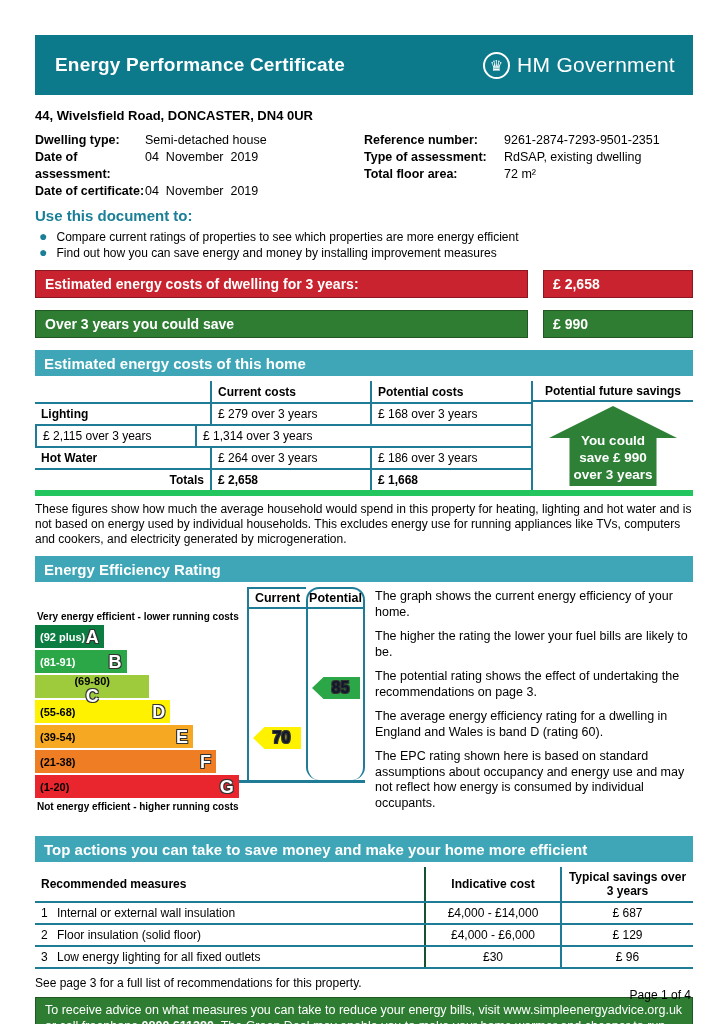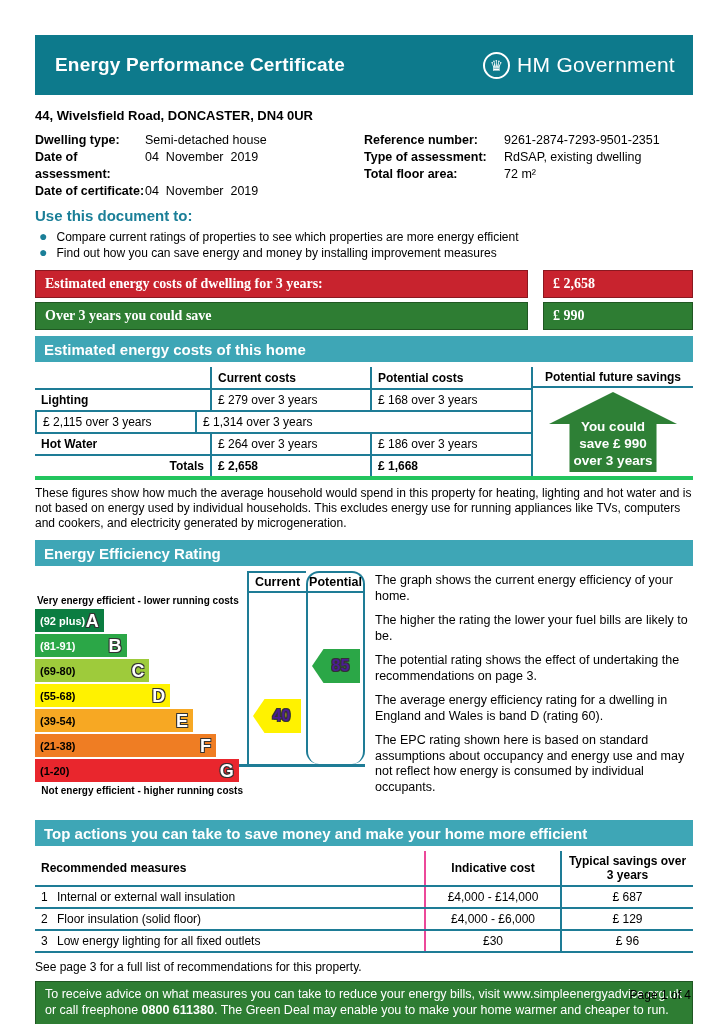--- a/index.html
+++ b/index.html
@@ -33,35 +33,35 @@
   .detail-row .lbl { font-weight:bold; width:110px; flex:0 0 110px; }
   .details .col.right .lbl { width:140px; flex:0 0 140px; }
   .detail-row .val { white-space:pre-wrap; }
 
   .use-doc { font-size:15px; font-weight:bold; color:#1b7f98; margin:2px 0 5px; }
   .bullets { list-style:none; margin-bottom:9px; }
   .bullets li { display:flex; align-items:flex-start; font-size:12px; line-height:16px; }
   .bullet-dot { color:#1b7f98; font-size:14px; margin:0 9px 0 4px; line-height:15px; }
 
   
-  .cost-banner { display:flex; gap:15px; margin-bottom:4px;font-family:Liberation Serif, serif; }
+  .cost-banner { display:flex; gap:15px; margin-bottom:12px; }
   .cost-banner .bl, .cost-banner .bv {
     color:#fff; font-weight:bold; font-size:14px; height:28px;
     display:flex; align-items:center; padding:0 9px;
   }
   .cost-banner .bl { flex:1; border:1px solid rgba(0,0,0,.3); }
   .cost-banner .bv { width:150px; flex:0 0 150px; border:1px solid rgba(0,0,0,.3); }
 
   .section-banner {
     color:#fff; font-weight:bold; font-size:15px; height:26px;
     display:flex; align-items:center; padding:0 9px; margin:6px 0 5px;
   }
 
   
-  .costs-area { display:flex; border-bottom:4px solid #22c55e; margin-bottom:6px; }
+  .costs-area { display:flex; border-bottom:6px solid #22c55e; margin-bottom:6px; }
   .costs-table { flex:1; }
   .ct-row { display:flex; }
   .ct-cell { font-size:12px; padding:3px 6px; display:flex; align-items:center; }
   .ct-head { font-weight:bold; }
   .ct-c0 { width:175px; flex:0 0 175px; }
   .ct-c1, .ct-c2 { width:160px; flex:0 0 160px; border-left:2px solid #1e7c96; }
   .ct-body .ct-row { border-top:2px solid #1e7c96; }
   .ct-row { height:22px; }
   .ct-head-row { height:21px; }
   .totals .ct-c0 { justify-content:flex-end; font-weight:bold; }
@@ -78,54 +78,55 @@
     color:#fff; font-weight:bold; font-size:13.5px; text-align:center;
     display:flex; flex-direction:column; justify-content:flex-end; padding-bottom:3px; line-height:17px;
   }
   .note { font-size:12px; line-height:15px; margin-bottom:9px; }
 
   
   .rating-area { display:flex; gap:10px; margin-bottom:16px; }
   .rating-chart { width:330px; flex:0 0 330px; border-bottom:3px solid #1e7c96; position:relative; display:flex; height:196px; }
   .bands-col { flex:1; padding:0 4px 0 0; }
   .scale-label { font-size:10px; font-weight:bold; margin:24px 0 3px 2px; }
-  .scale-label.bottom { margin:3px 0 0 2px;text-align:right; }
+  .scale-label.bottom { margin:3px 0 0 2px; }
   .band { height:23px; margin-bottom:2px; display:flex; align-items:center; justify-content:space-between; padding:0 5px; }
   .band .range { font-size:11px; font-weight:bold; }
   .band .letter {
     font-size:18px; font-weight:bold; color:#fff; line-height:1;
     text-shadow:-1px -1px 0 #333,1px -1px 0 #333,-1px 1px 0 #333,1px 1px 0 #333;
   }
   .range-light { color:#fff; } .range-dark { color:#000; }
   .band-a { width:33%; } .band-b { width:44%; } .band-c { width:55%; }
   .band-d { width:65%; } .band-e { width:76%; } .band-f { width:87%; } .band-g { width:98%; }
   .val-col { width:59px; flex:0 0 59px; border-left:2px solid #1e7c96; border-top:2px solid #1e7c96; position:relative; }
   .val-col.last { border-right:2px solid #1e7c96;border-radius:13px; }
   .val-head {
     height:20px; border-bottom:2px solid #1e7c96; font-size:12.5px; font-weight:bold;
     display:flex; align-items:center; justify-content:center;
   }
   .rating-arrow {
-    position:absolute; left:4px; width:48px; height:34px;
+    position:absolute; left:4px; width:48px; height:22px;
     clip-path:polygon(0 50%, 24% 0, 100% 0, 100% 100%, 24% 100%);
     display:flex; align-items:center; justify-content:center; padding-left:9px;
-    font-size:16px; font-weight:bold; color:#4c1d95;
+    font-size:16px; font-weight:bold; color:#0f172a;
     text-shadow:-1px -1px 0 #333,1px -1px 0 #333,-1px 1px 0 #333,1px 1px 0 #333;
+    margin-top:12px;
   }
   .arrow-current { top:126px; }
   .arrow-potential { top:76px; }
   .rating-text { flex:1; padding-top:2px; }
   .rating-text p { font-size:12.5px; line-height:15.5px; margin-bottom:9px; }
 
   
   .actions-table { margin-bottom:7px; }
   .at-row { display:flex; }
   .at-cell { font-size:12px; padding:3px 6px; display:flex; align-items:center; }
   .at-c0 { flex:1; }
-  .at-c1 { width:136px; flex:0 0 136px; border-left:2px solid #ec4899; justify-content:center; }
+  .at-c1 { width:136px; flex:0 0 136px; border-left:2px solid #14532d; justify-content:center; }
   .at-c2 { width:133px; flex:0 0 133px; border-left:2px solid #1e7c96; justify-content:center; text-align:center; }
   .at-head { font-weight:bold; }
   .at-head-row { min-height:34px; }
   .at-head-row .at-c0 { align-items:center; }
   .at-body .at-row { border-top:2px solid #1e7c96; height:22px; }
   .actions-table { border-bottom:2px solid #1e7c96; }
   .row-num { width:16px; display:inline-block; }
   .see-page { font-size:12px; margin-bottom:7px; }
 
   
@@ -256,21 +257,21 @@
         <div class="scale-label">Very energy efficient - lower running costs</div>
 
         <div class="band band-a" style="background-color: rgb(11, 125, 65);">
           <span class="range range-light">(92 plus)</span>
           <span class="letter">A</span>
         </div>
         <div class="band band-b" style="background-color: rgb(43, 167, 71);">
           <span class="range range-light">(81-91)</span>
           <span class="letter">B</span>
         </div>
-        <div class="band band-c" style="background-color: rgb(158, 203, 59);">
+        <div class="band band-c" style="background-color: rgb(158, 203, 59); flex-direction: column;">
           <span class="range range-dark">(69-80)</span>
           <span class="letter">C</span>
         </div>
         <div class="band band-d" style="background-color: rgb(255, 242, 0);">
           <span class="range range-dark">(55-68)</span>
           <span class="letter">D</span>
         </div>
         <div class="band band-e" style="background-color: rgb(247, 168, 35);">
           <span class="range range-dark">(39-54)</span>
           <span class="letter">E</span>
@@ -282,21 +283,21 @@
         <div class="band band-g" style="background-color: rgb(233, 38, 45);">
           <span class="range range-dark">(1-20)</span>
           <span class="letter">G</span>
         </div>
 
         <div class="scale-label bottom">Not energy efficient - higher running costs</div>
       </div>
 
       <div class="val-col">
         <div class="val-head">Current</div>
-        <div class="rating-arrow arrow-current" style="background-color: rgb(255, 242, 0);">40</div>
+        <div class="rating-arrow arrow-current" style="background-color: rgb(255, 242, 0);">70</div>
       </div>
       <div class="val-col last">
         <div class="val-head">Potential</div>
         <div class="rating-arrow arrow-potential" style="background-color: rgb(43, 167, 71);">85</div>
       </div>
     </div>
 
     <div class="rating-text">
       <p>The graph shows the current energy efficiency of your home.</p>
       <p>The higher the rating the lower your fuel bills are likely to be.</p>

